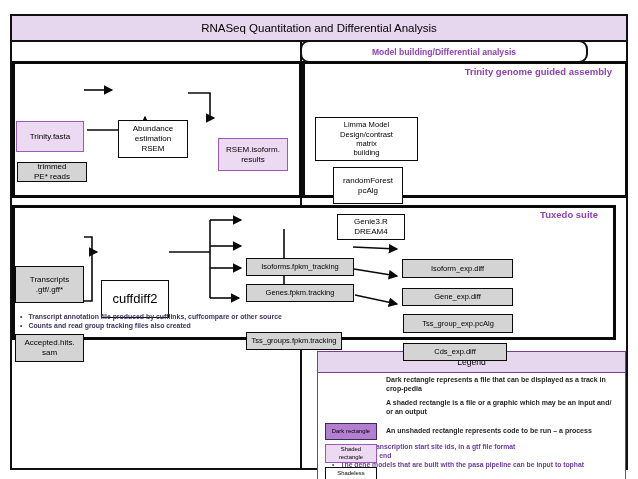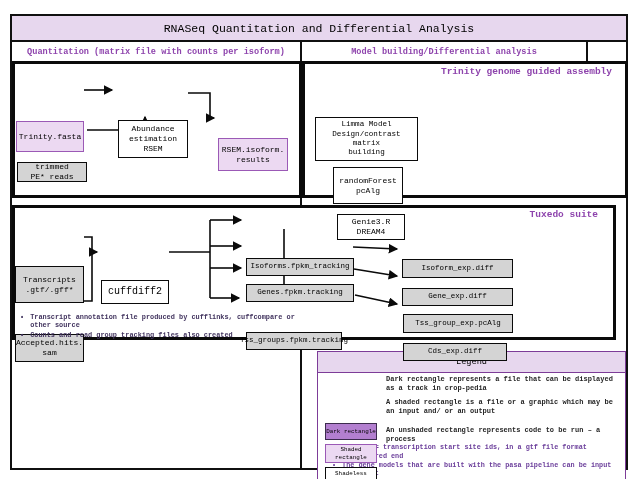--- a/index.html
+++ b/index.html
@@ -1,18 +1,18 @@
 <!DOCTYPE html>
 <html><head>
 <meta charset="utf-8">
 <style>
   html,body{margin:0;padding:0;background:#fff;}
   #stage{
     position:relative;width:638px;height:479px;background:#fff;overflow:hidden;
-    font-family:Liberation Mono, monospace;color:#000;
+    font-family:Liberation Sans, sans-serif;color:#000;
   }
   .abs{position:absolute;box-sizing:border-box;}
   .outer-frame{border:2px solid #101010;background:transparent;}
   .title-bar{border:2px solid #101010;background:#e7d7ee;display:flex;align-items:center;justify-content:center;
     font-size:11.5px;color:#000;}
   .col-header{border:2px solid #101010;background:#fff;display:flex;align-items:center;justify-content:center;
     font-size:8.6px;font-weight:bold;color:#8e44ad;z-index:2;}
   .panel{border:3px solid #0a0a0a;background:#fff;z-index:2;}
   .divider{background:#101010;z-index:1;}
   .node{display:flex;align-items:center;justify-content:center;text-align:center;
@@ -36,22 +36,21 @@
 </head>
 <body>
 
 <div id="stage">
 
   <div class="abs outer-frame" style="left:10px;top:14px;width:618px;height:456px;"></div>
   <div class="abs divider" style="left:300px;top:41px;width:2px;height:429px;"></div>
 
   <div class="abs title-bar" style="left:10px;top:14px;width:618px;height:28px;">RNASeq Quantitation and Differential Analysis</div>
 
-  <div class="abs col-header" style="left:10px;top:40px;width:292px;height:23px;">Quantitation (matrix file with counts per isoform)</div>
-  <div class="abs col-header" style="left:300px;top:40px;width:288px;height:23px;">Model building/Differential analysis</div>
+  <div class="abs col-header" style="left:300px;top:40px;width:288px;height:23px;border-radius:9px;">Model building/Differential analysis</div>
 
   <div class="abs panel" style="left:12px;top:61px;width:290px;height:137px;"></div>
   <div class="abs panel" style="left:302px;top:61px;width:326px;height:137px;"></div>
 
   <div class="abs node shaded" style="left:16px;top:74px;width:68px;height:31px;">Trinity.fasta</div>
   <div class="abs node gray" style="left:17px;top:115px;width:70px;height:20px;">trimmed
 PE* reads</div>
   <div class="abs node plain" style="left:118px;top:73px;width:70px;height:38px;">Abundance
 estimation
 RSEM</div>
@@ -68,21 +67,21 @@
   <div class="abs node plain" style="left:337px;top:167px;width:68px;height:26px;">Genie3.R
 DREAM4</div>
 
   <div class="abs panel" style="left:12px;top:205px;width:604px;height:135px;"></div>
   <div class="abs region-label" style="left:490px;top:209px;width:108px;">Tuxedo suite</div>
 
   <div class="abs node gray" style="left:15px;top:219px;width:69px;height:37px;">Transcripts
 .gtf/.gff*</div>
   <div class="abs node gray" style="left:15px;top:287px;width:69px;height:28px;">Accepted.hits.
 sam</div>
-  <div class="abs node plain" style="left:101px;top:233px;width:68px;height:24px;font-size:10px;">cuffdiff2</div>
+  <div class="abs node plain" style="left:101px;top:233px;width:68px;height:38px;font-size:13px;">cuffdiff2</div>
 
   <div class="abs node gray" style="left:246px;top:211px;width:108px;height:18px;font-size:7.5px;">Isoforms.fpkm_tracking</div>
   <div class="abs node gray" style="left:246px;top:237px;width:108px;height:18px;font-size:7.5px;">Genes.fpkm.tracking</div>
   <div class="abs node gray" style="left:246px;top:285px;width:96px;height:18px;font-size:7.5px;">Tss_groups.fpkm.tracking</div>
 
   <div class="abs node gray" style="left:402px;top:212px;width:111px;height:19px;font-size:7.5px;">Isoform_exp.diff</div>
   <div class="abs node gray" style="left:402px;top:241px;width:111px;height:18px;font-size:7.5px;">Gene_exp.diff</div>
   <div class="abs node gray" style="left:403px;top:267px;width:110px;height:19px;font-size:7.5px;">Tss_group_exp.pcAlg</div>
   <div class="abs node gray" style="left:403px;top:296px;width:104px;height:18px;font-size:7.5px;">Cds_exp.diff</div>
 

